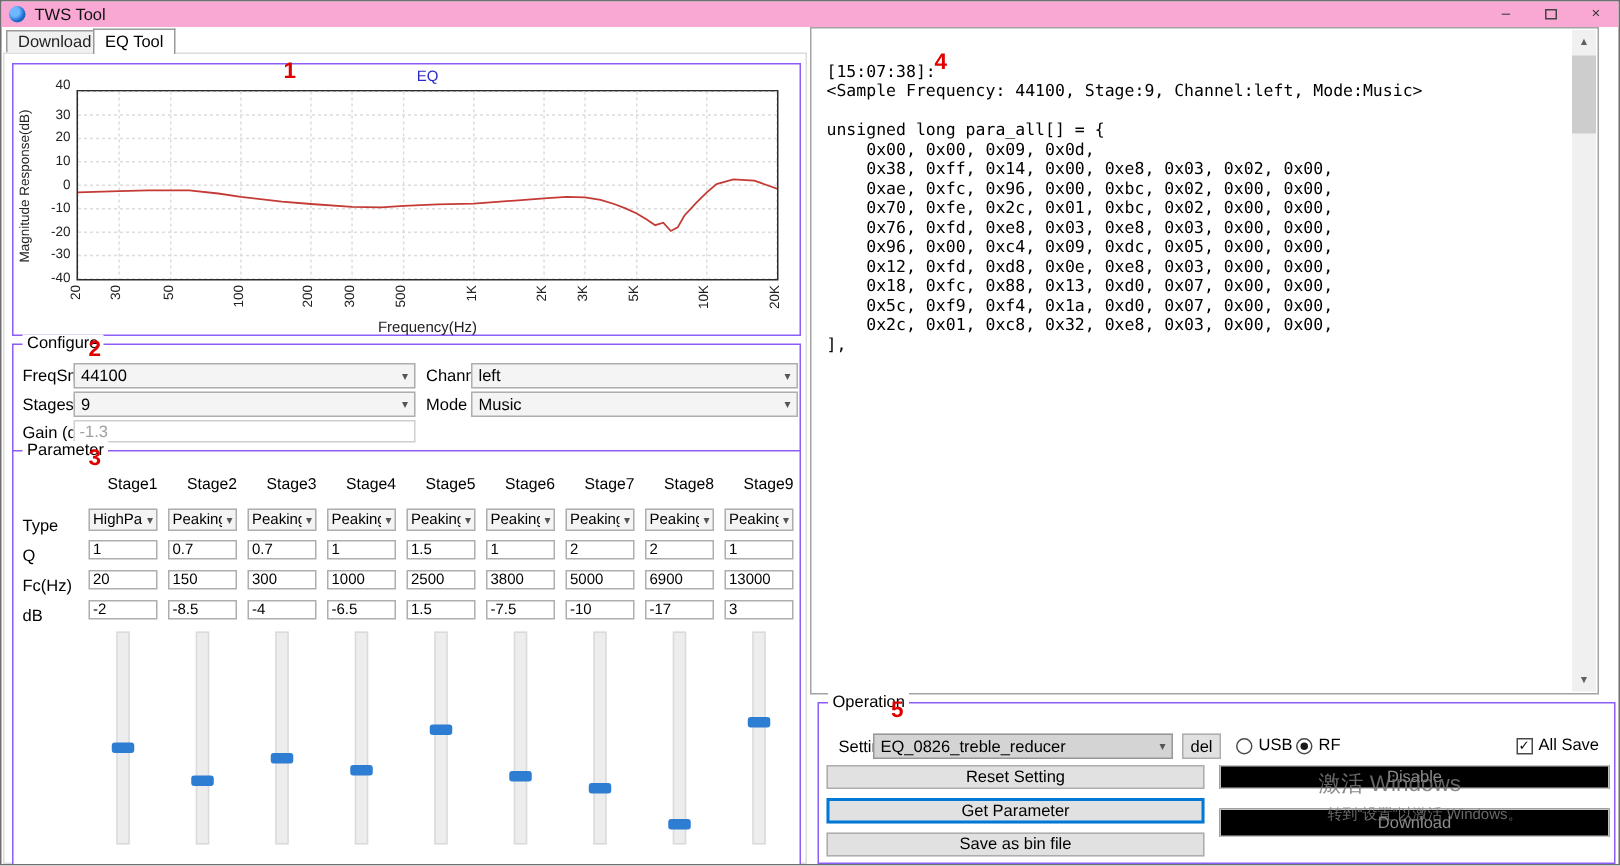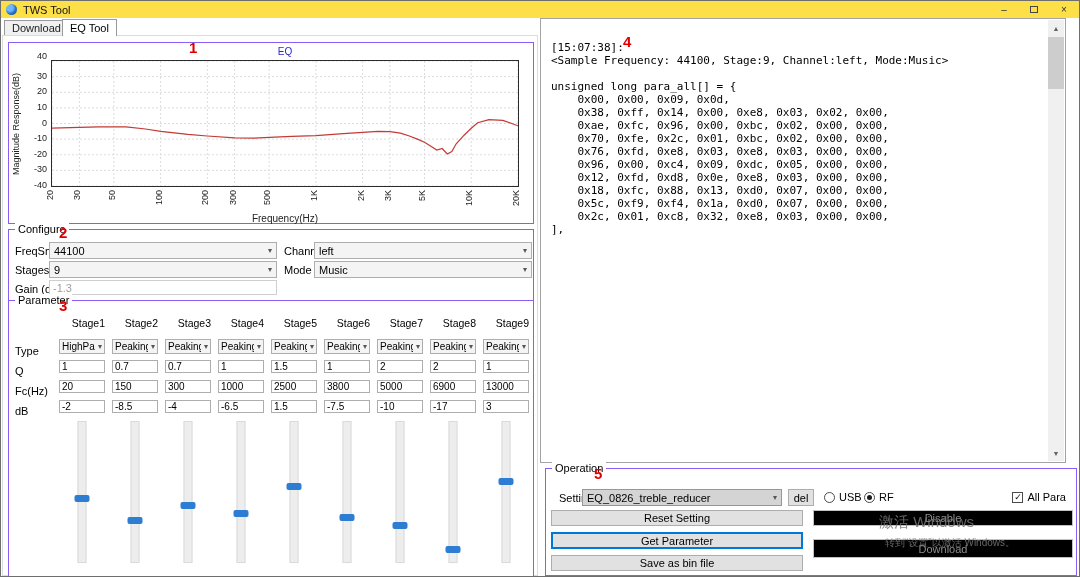--- a/index.html
+++ b/index.html
@@ -1,21 +1,21 @@
 <!DOCTYPE html>
 <html><head>
 <meta charset="utf-8">
 <style>
   * { margin:0; padding:0; box-sizing:border-box; }
   html,body { background:#e8e8e8; }
   body { font-family:"Liberation Sans", sans-serif; font-size:11px; color:#000; }
   #app { position:relative; width:1080px; height:577px; background:#ffffff; overflow:hidden; border:1px solid #6e6e6e; }
 
   
-  .titlebar { position:absolute; left:0; top:0; width:100%; height:17px; background:#fde047; display:flex; align-items:center; }
+  .titlebar { position:absolute; left:0; top:0; width:100%; height:17px; background:#f9a8d4; display:flex; align-items:center; }
   .app-icon { width:11px; height:11px; margin-left:5px; border-radius:50%;
               background:radial-gradient(circle at 35% 35%, #6fb7ff 0 30%, #1f6fd0 60%, #0b3f86 100%); }
   .win-title { margin-left:6px; font-size:11px; color:#111; }
   .win-controls { position:absolute; right:0; top:0; height:17px; display:flex; }
   .win-btn { width:30px; height:17px; display:flex; align-items:center; justify-content:center; font-size:10px; color:#333; cursor:default; }
   .max-box { width:8px; height:7px; border:1px solid #444; display:inline-block; }
 
   
   .tab { position:absolute; top:18px; height:16px; display:flex; align-items:center; justify-content:center;
          font-size:11px; padding:0 7px; border:1px solid #9a9a9a; border-bottom:none; }
@@ -386,21 +386,21 @@
       <span class="radio-circle"></span>
       <span>USB</span>
     </div>
     <div class="radio" style="left:318px;top:22px;">
       <span class="radio-circle checked"></span>
       <span>RF</span>
     </div>
 
     <div class="checkbox" style="right:10px;top:22px;">
       <span class="checkbox-box">✓</span>
-      <span>All Para</span>
+      <span>All Save</span>
     </div>
 
     <button class="btn primary" style="left:5px;top:63px;width:252px;height:17px;">Get Parameter</button>
     <button class="btn" style="left:5px;top:41px;width:252px;height:16px;">Reset Setting</button>
     <button class="btn" style="left:5px;top:86px;width:252px;height:16px;">Save as bin file</button>
 
     <button class="btn disabled" style="left:267px;top:41px;width:260px;height:16px;">Disable</button>
     <button class="btn disabled" style="left:267px;top:70px;width:260px;height:19px;">Download</button>
   </div>
 

